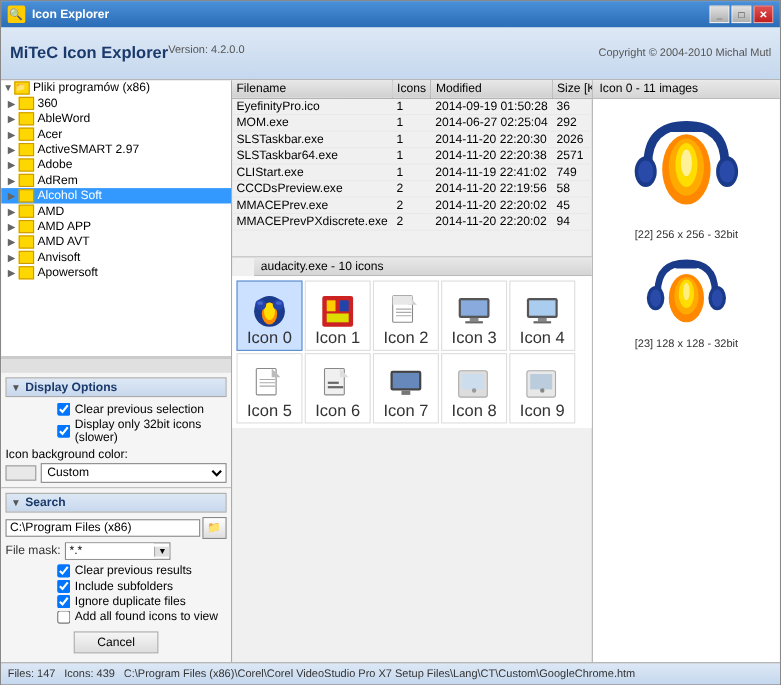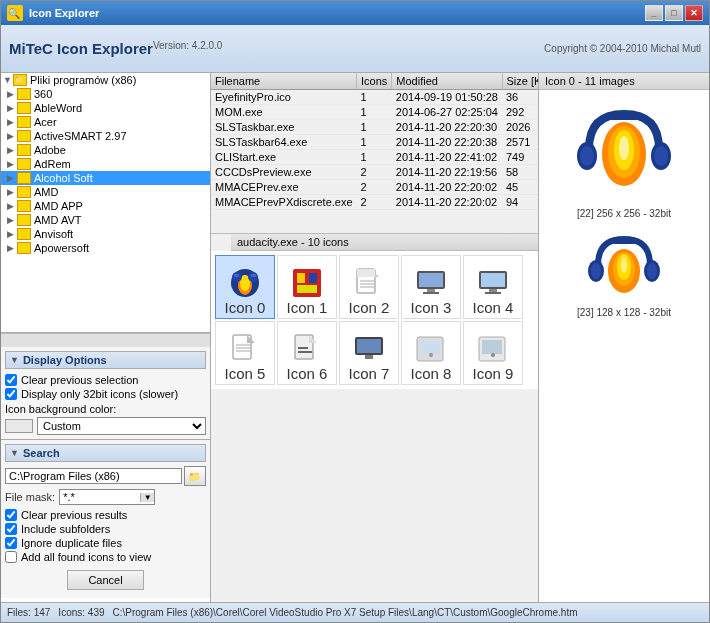--- a/index.html
+++ b/index.html
@@ -165,20 +165,21 @@
     .panel-arrow {
       font-size: 9px;
       color: #555;
     }
     .checkbox-row {
       display: flex;
       align-items: center;
       gap: 4px;
       font-size: 11px;
       padding: 1px 0;
+      margin-left: 47px;
     }
     .color-row {
       display: flex;
       align-items: center;
       gap: 6px;
       font-size: 11px;
       padding: 2px 0;
     }
     .color-swatch {
       width: 28px;
@@ -595,21 +596,21 @@
             <tr class="table-row">
               <td>SLSTaskbar64.exe</td>
               <td>1</td>
               <td>2014-11-20 22:20:38</td>
               <td>2571</td>
 
             </tr>
             <tr class="table-row">
               <td>CLIStart.exe</td>
               <td>1</td>
-              <td>2014-11-20 22:41:02</td>
+              <td>2014-11-19 22:41:02</td>
               <td>749</td>
 
             </tr>
             <tr class="table-row">
               <td>CCCDsPreview.exe</td>
               <td>2</td>
               <td>2014-11-20 22:19:56</td>
               <td>58</td>
 
             </tr>

